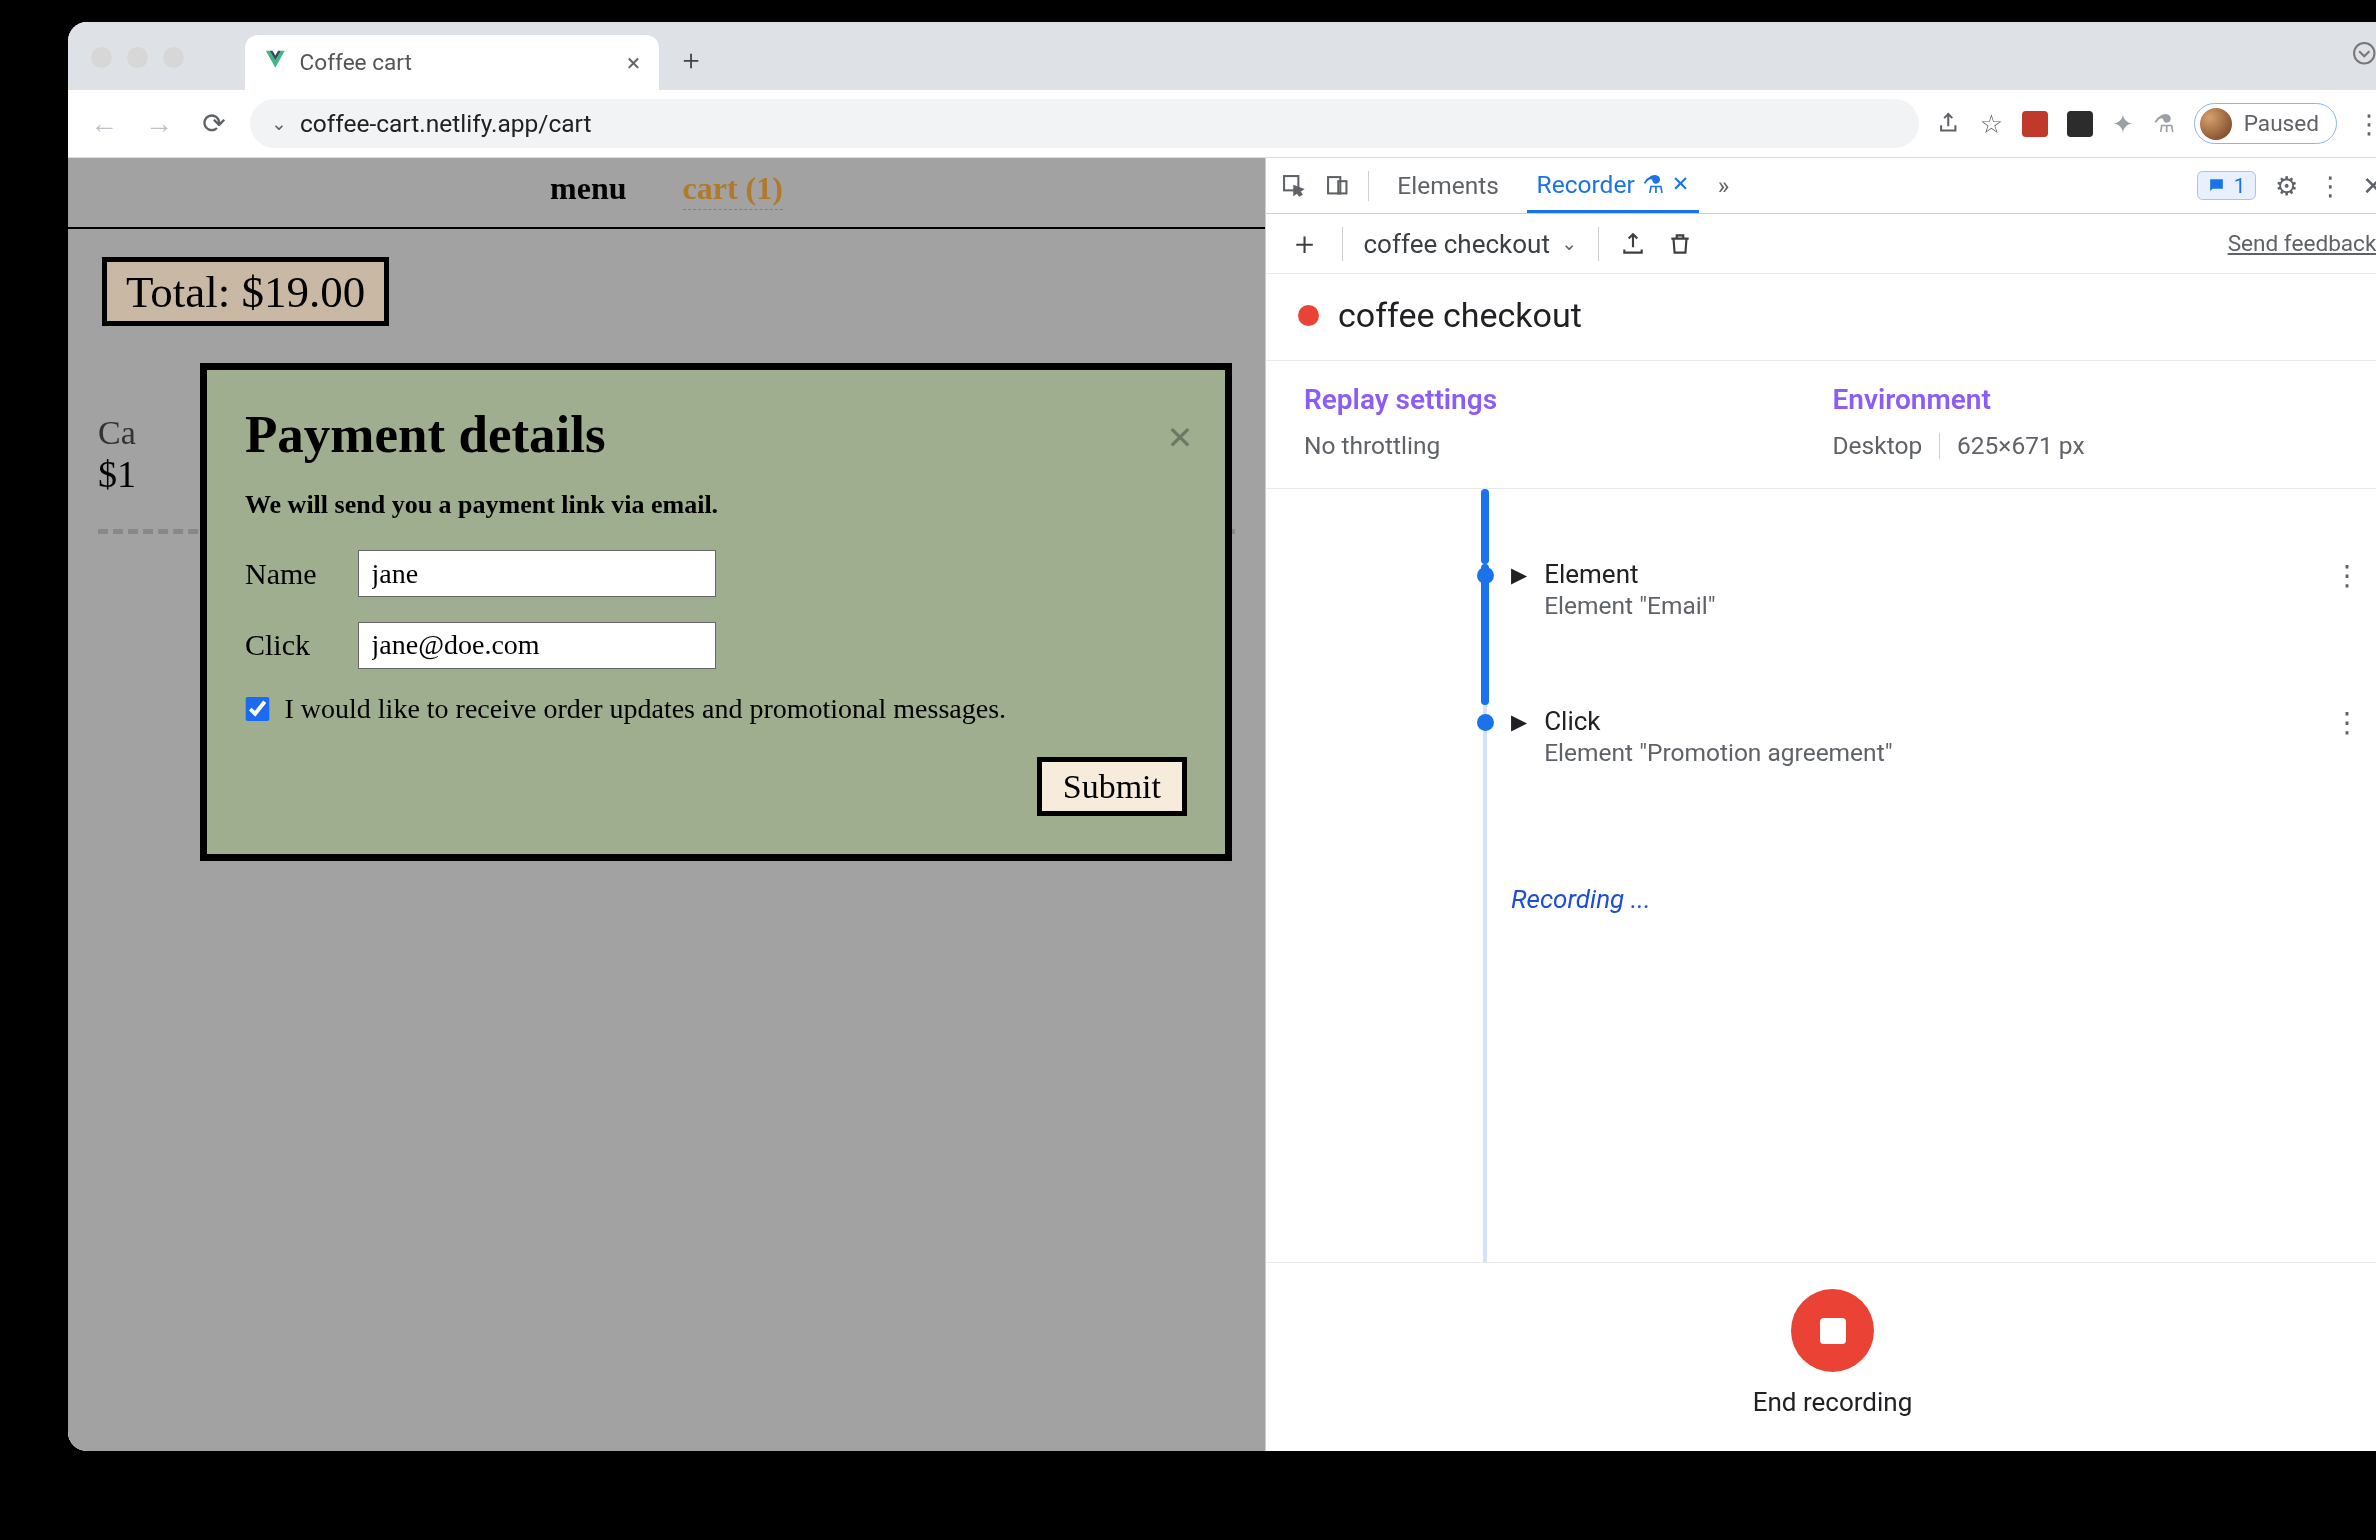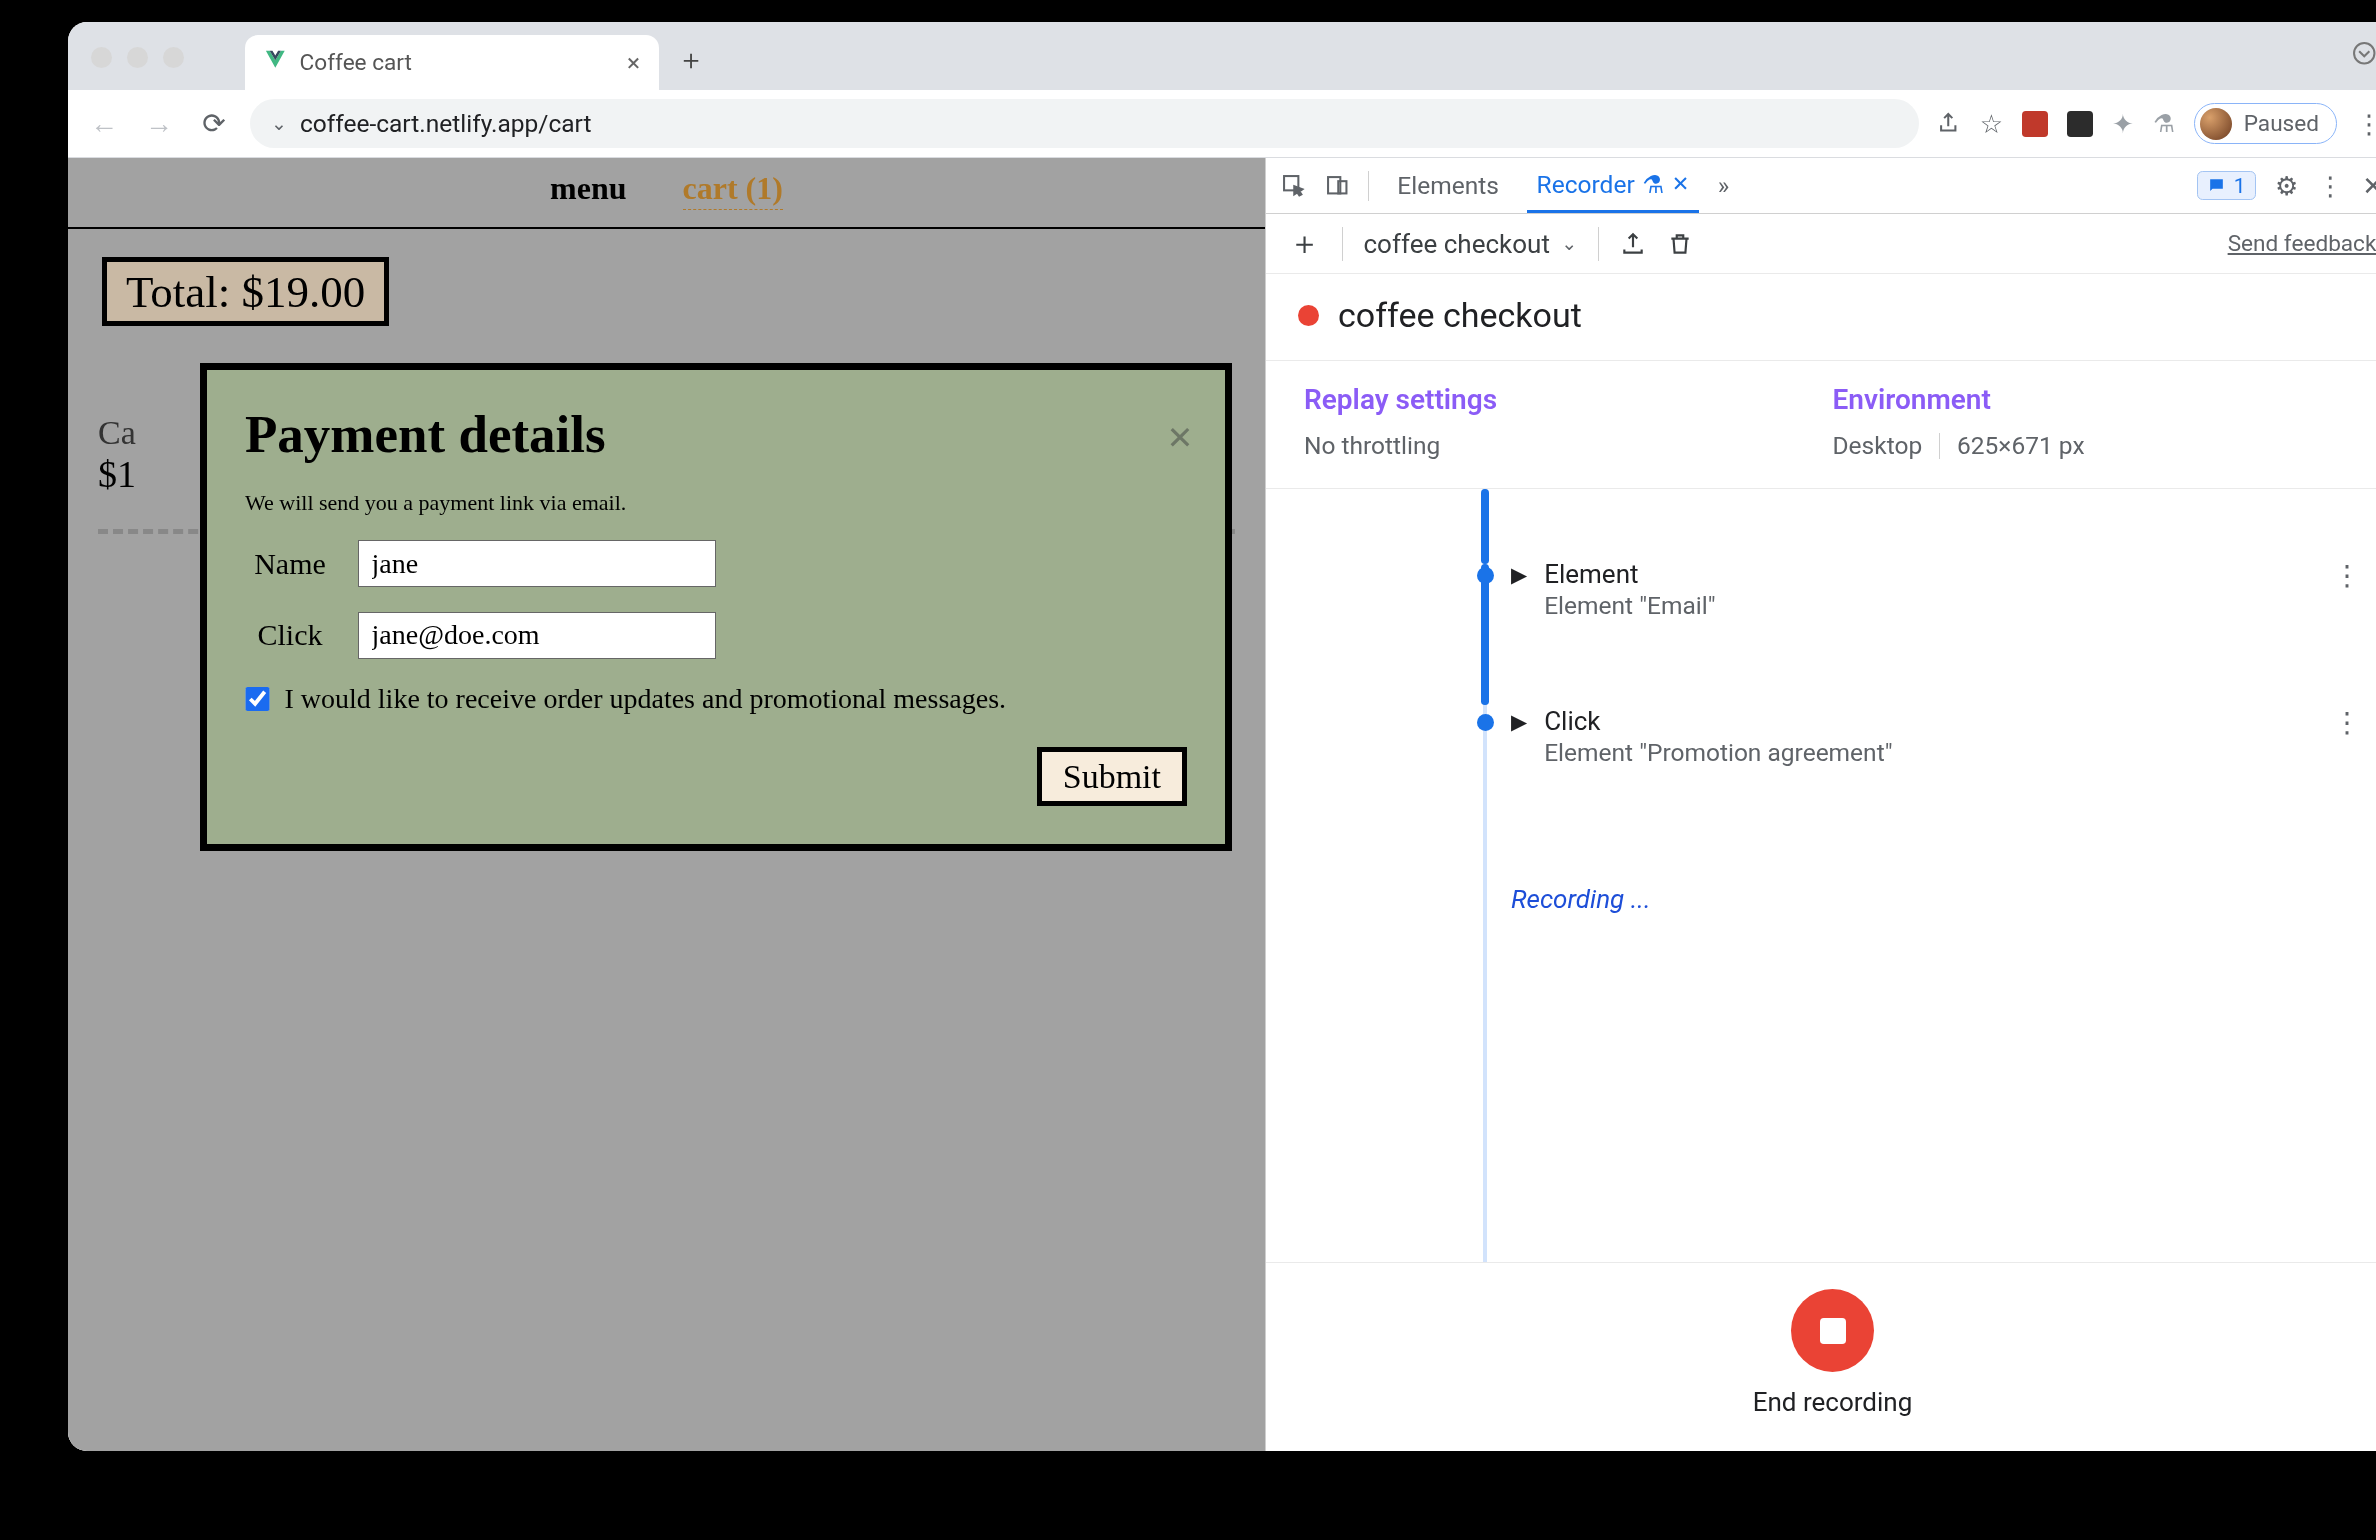--- a/index.html
+++ b/index.html
@@ -145,23 +145,23 @@
     left: 132px; top: 205px;
     width: 1032px;
     background:#9eae8e;
     border: 7.5px solid #000;
     padding: 34px 38px 38px;
     font-family: Georgia, "Times New Roman", serif;
     z-index:3;
   }
   .modal h1 { font-size:53px; font-weight:700; margin-bottom:26px; }
   .modal .close-x { position:absolute; right:32px; top:41px; font-size:45px; color:#6d7766; font-weight:700; }
-  .modal p { font-size:22px; margin-bottom:24px; }
+  .modal p { font-size:26px; margin-bottom:30px;font-weight:bold; }
   .field-row { display:flex; align-items:center; gap:22.6px; margin-bottom:24.5px; }
-  .field-row label { font-size:30px; width:90px;text-align:center; }
+  .field-row label { font-size:30px; width:90px; }
   .field-row input[type=text] { width:358px; height:47px; font-size:28px; padding:0 13px; font-family: Georgia, serif; border:1.9px solid #666; background:#fff; }
   .check-row { display:flex; align-items:center; gap:15px; font-size:28px; margin-top:7.5px; }
   .check-row input { width:24.5px; height:24.5px; accent-color:#1a6bf0; }
   .submit-wrap { display:flex; justify-content:flex-end; margin-top:32px; }
   .submit-btn { border:5.6px solid #000; background:#f7ecdc; font-family: Georgia, serif; font-size:34px; padding:5.6px 21px; }
 
   
   .devtools { flex:1; display:flex; flex-direction:column; background:#fff; min-width:0; }
   .dt-tabs {
     height:56px; display:flex; align-items:center; gap:19px; padding:0 15px;

